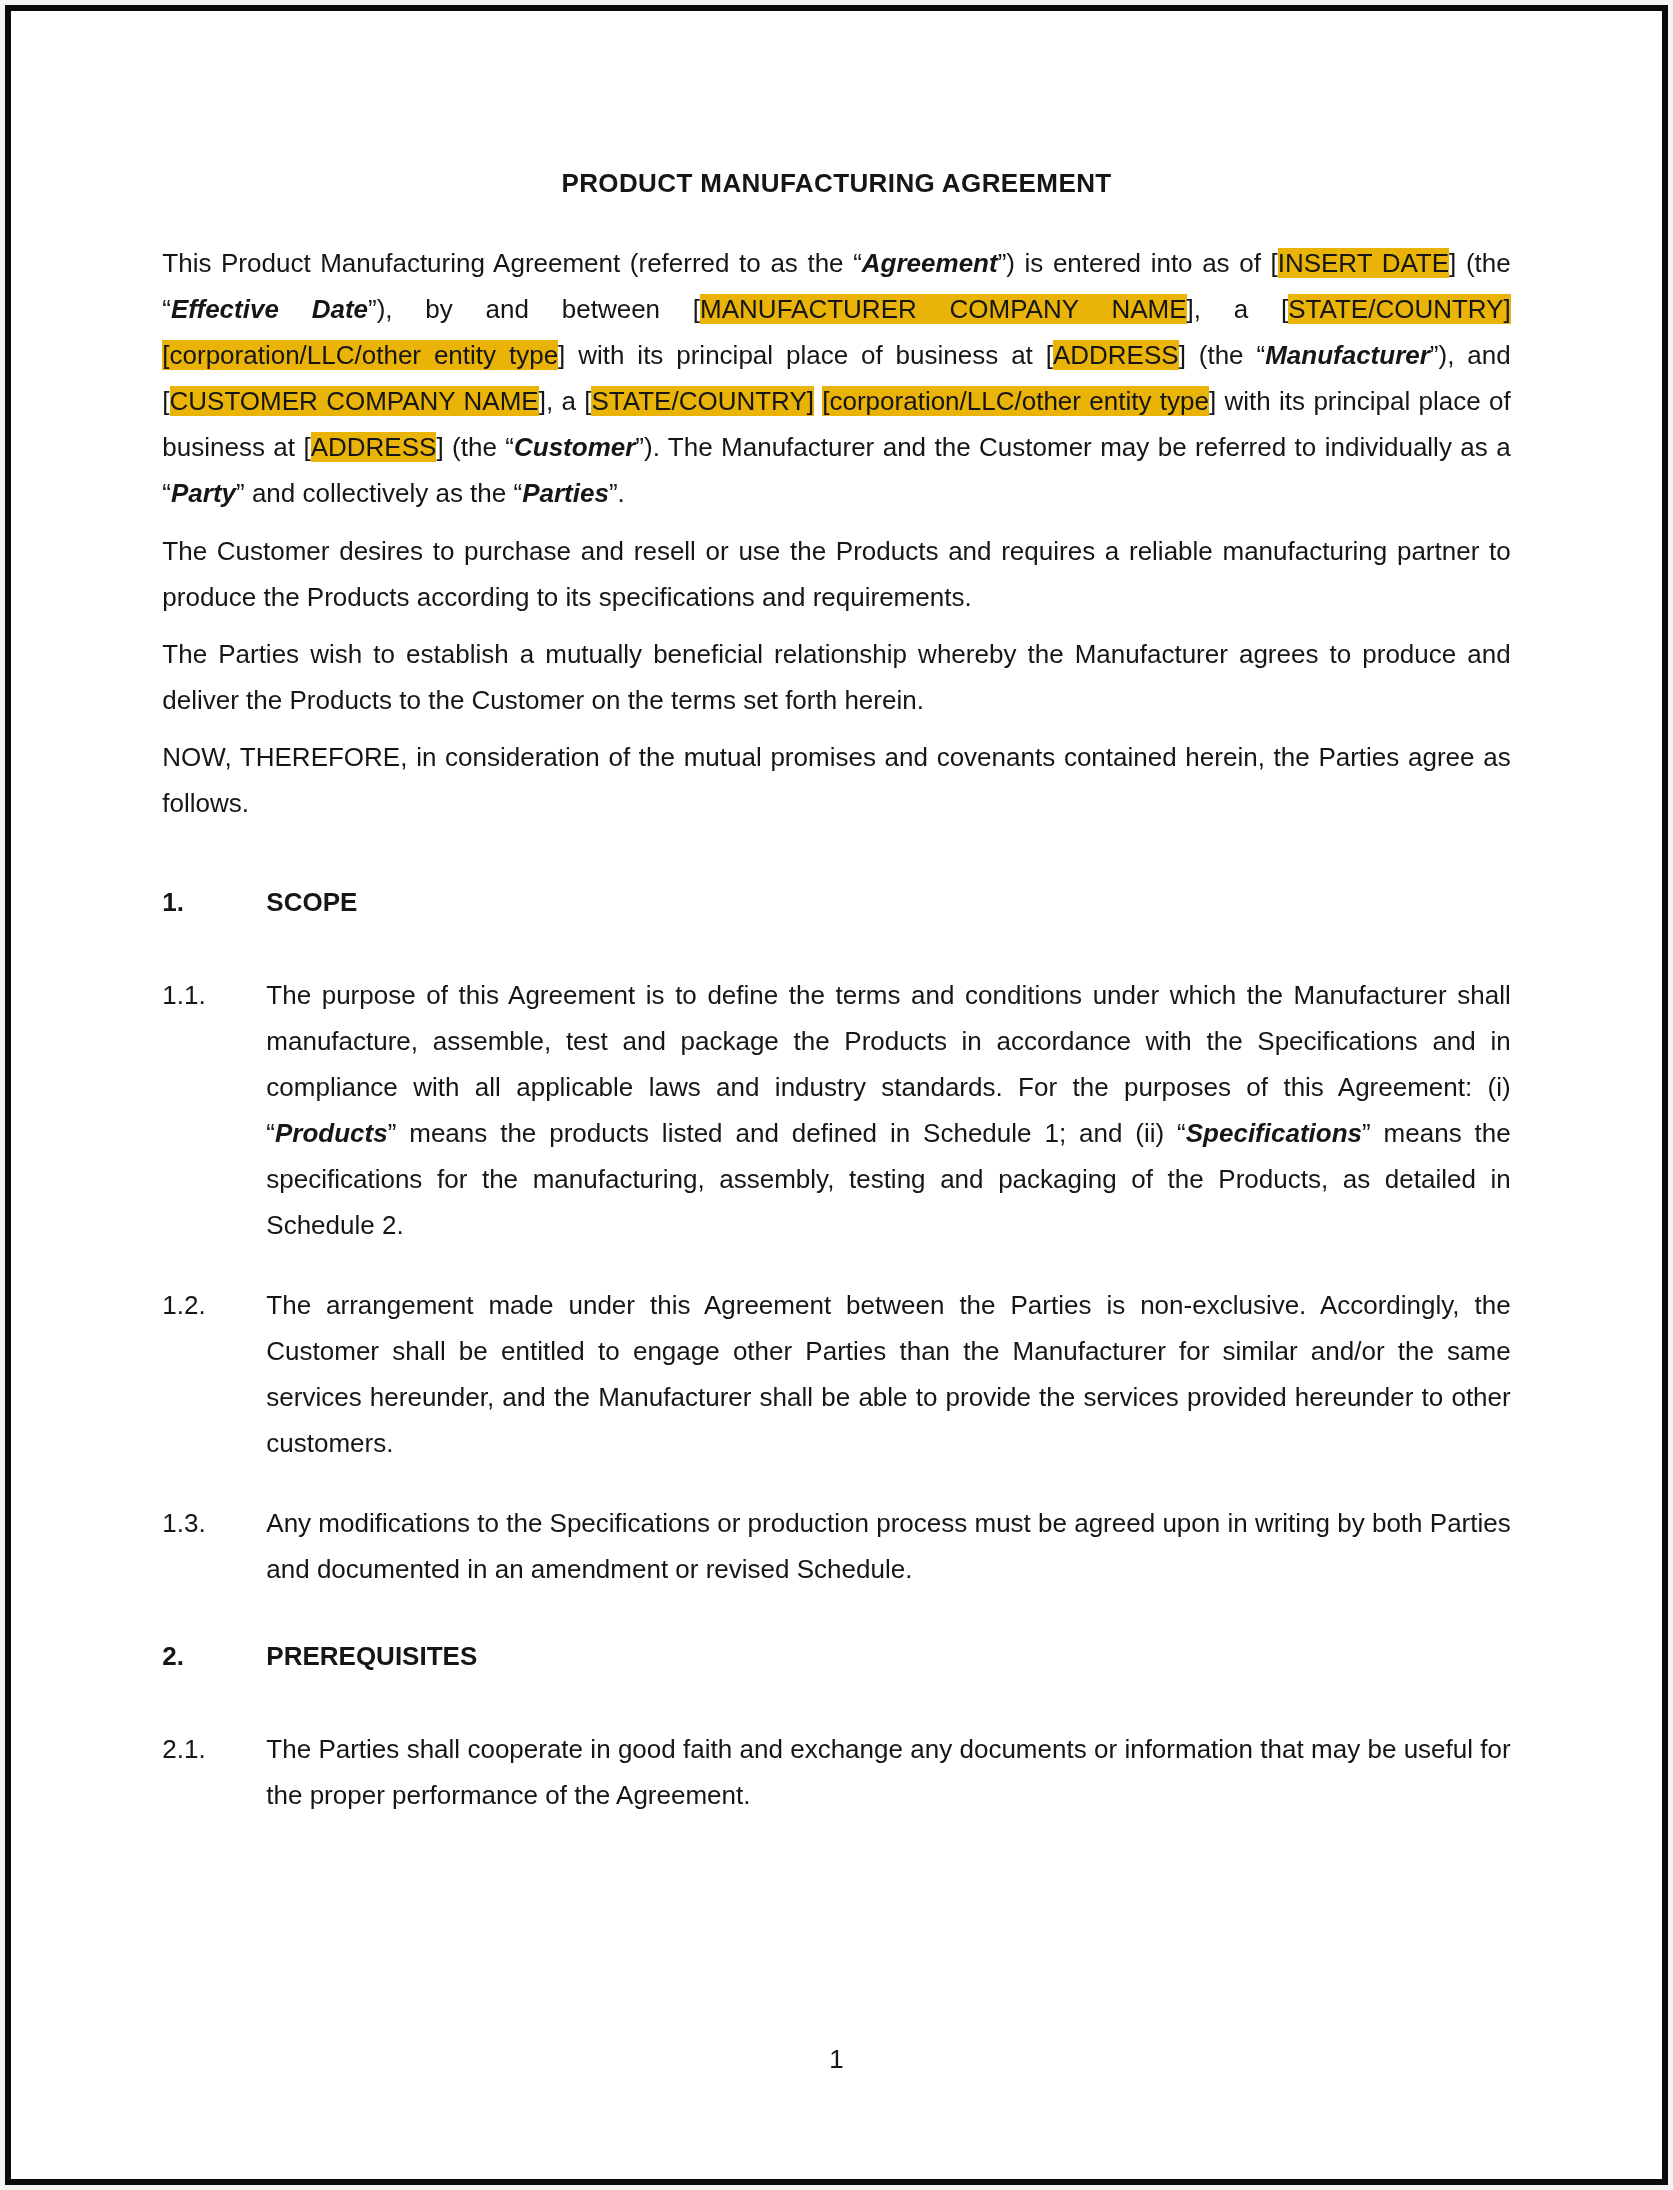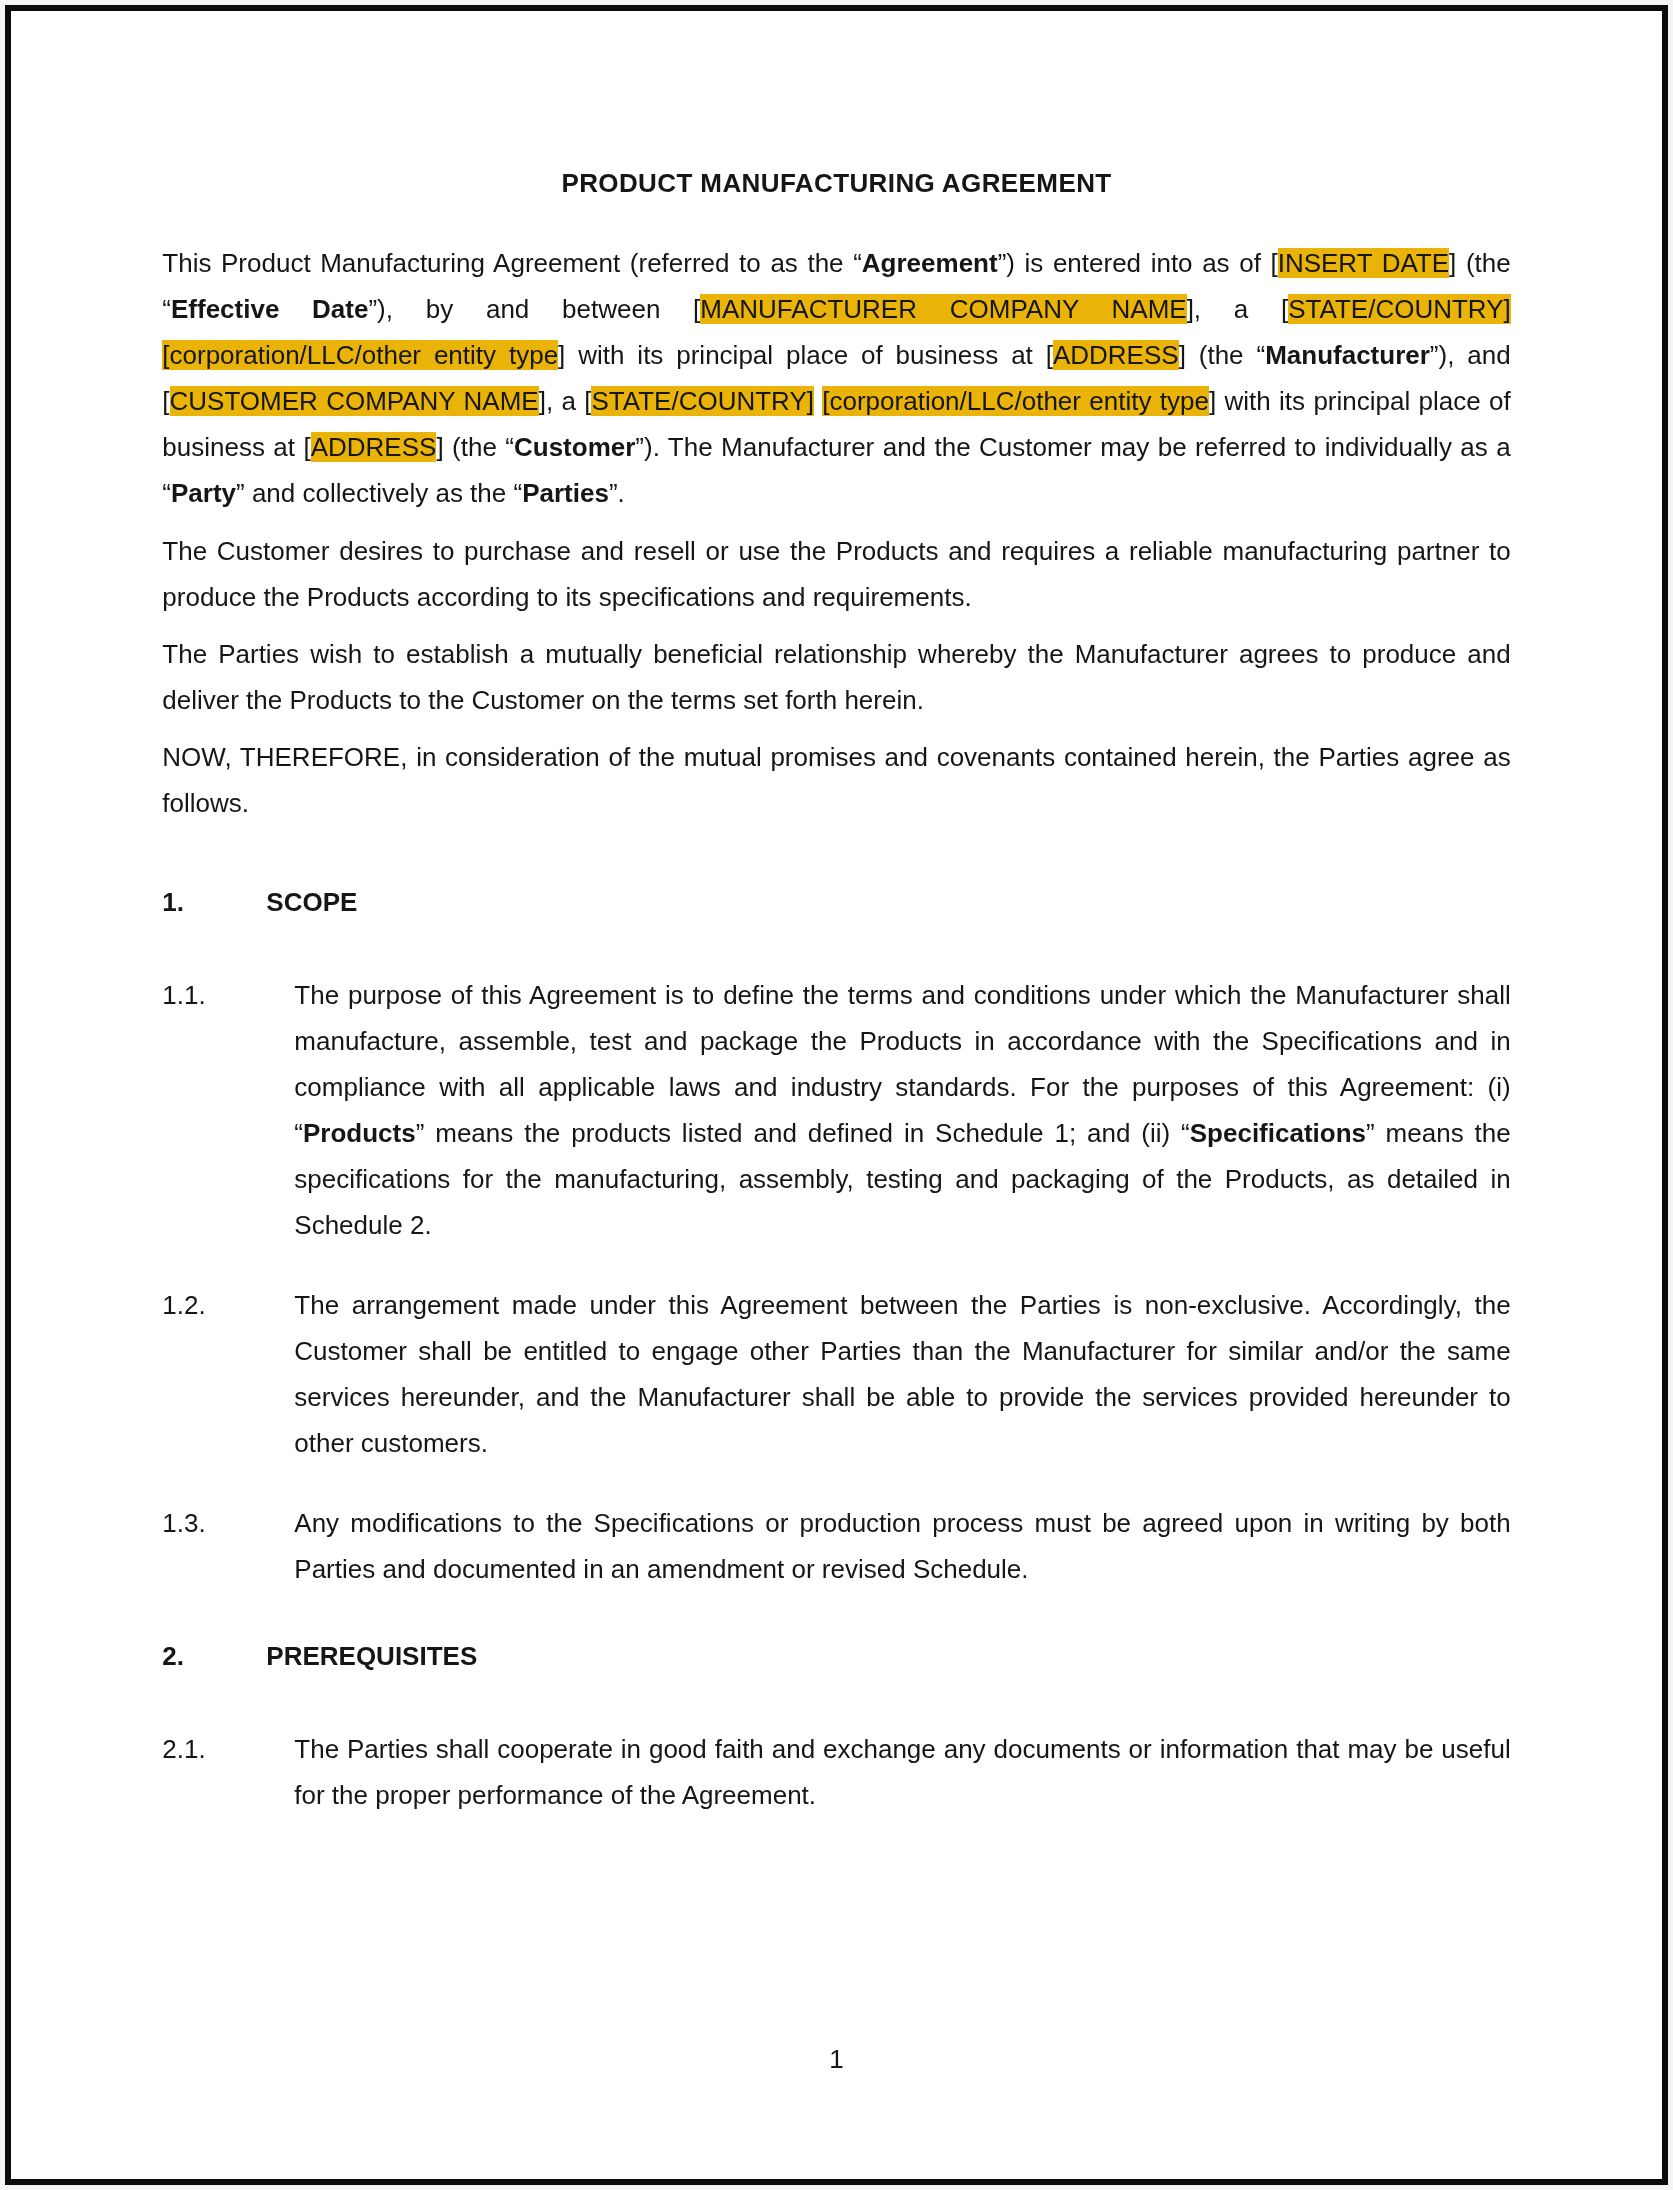--- a/index.html
+++ b/index.html
@@ -28,28 +28,28 @@
     font-size: 26px;
     font-weight: bold;
     line-height: 35px;
     letter-spacing: 0.4px;
   }
   p.para {
     margin: 0 0 11.4px 0;
     text-align: justify;
   }
   p.para.first { margin-top: 31px; }
-  .b { font-weight: bold; }
+  .b { font-weight: bold; font-style: italic; }
   .h { background: #eab308; }
   .section { margin-top: 41px; }
   .row { display: flex; align-items: flex-start; }
   .row .n { flex: 0 0 104px; }
   .row .t { flex: 1 1 auto; text-align: justify; }
   .heading { font-weight: bold; margin: 0 0 47px 0; }
-  .item { margin: 0 0 34px 0; gap: 28px; }
+  .item { margin: 0 0 34px 0; }
   .item:last-child { margin-bottom: 0; }
   .footer {
     margin-top: auto;
     text-align: center;
     line-height: 46px;
   }
 </style>
 </head>
 <body>
 

